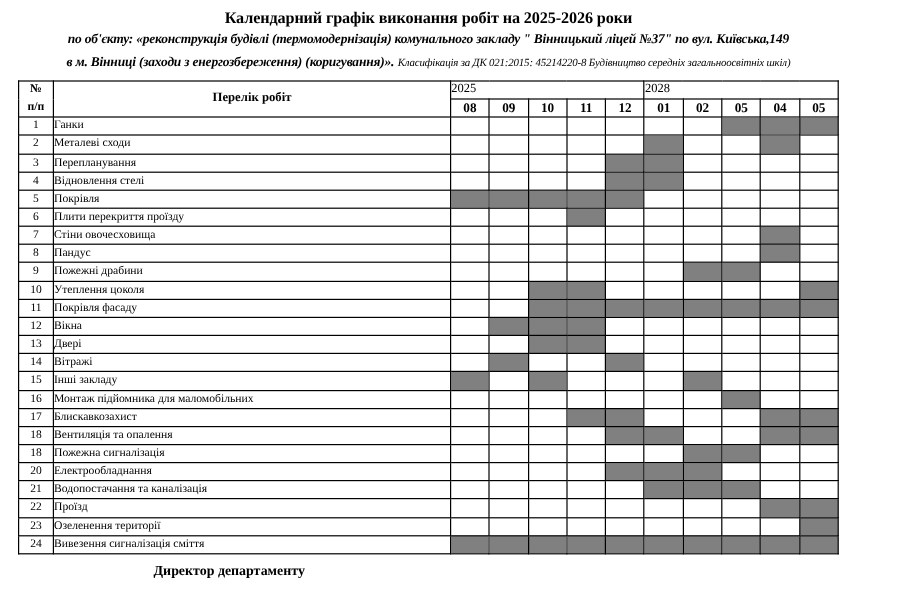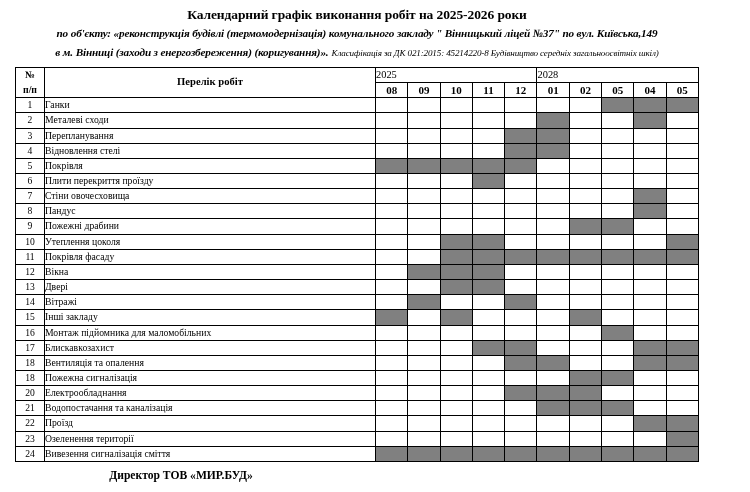--- a/index.html
+++ b/index.html
@@ -516,18 +516,18 @@
             <td class="cell on" style="background: rgb(128, 128, 128);"></td>
             <td class="cell on" style="background: rgb(128, 128, 128);"></td>
             <td class="cell on" style="background: rgb(128, 128, 128);"></td>
           </tr>
         </tbody>
     </table>
   </div>
 
   <div class="sig-block">
     <div class="sig-row1">
-      <div class="right">Директор  ТОВ «МИР.БУД»</div>
+      <div class="left">Директор департаменту</div>
     </div>
 
   </div>
 
 </div>
 
 </body></html>

